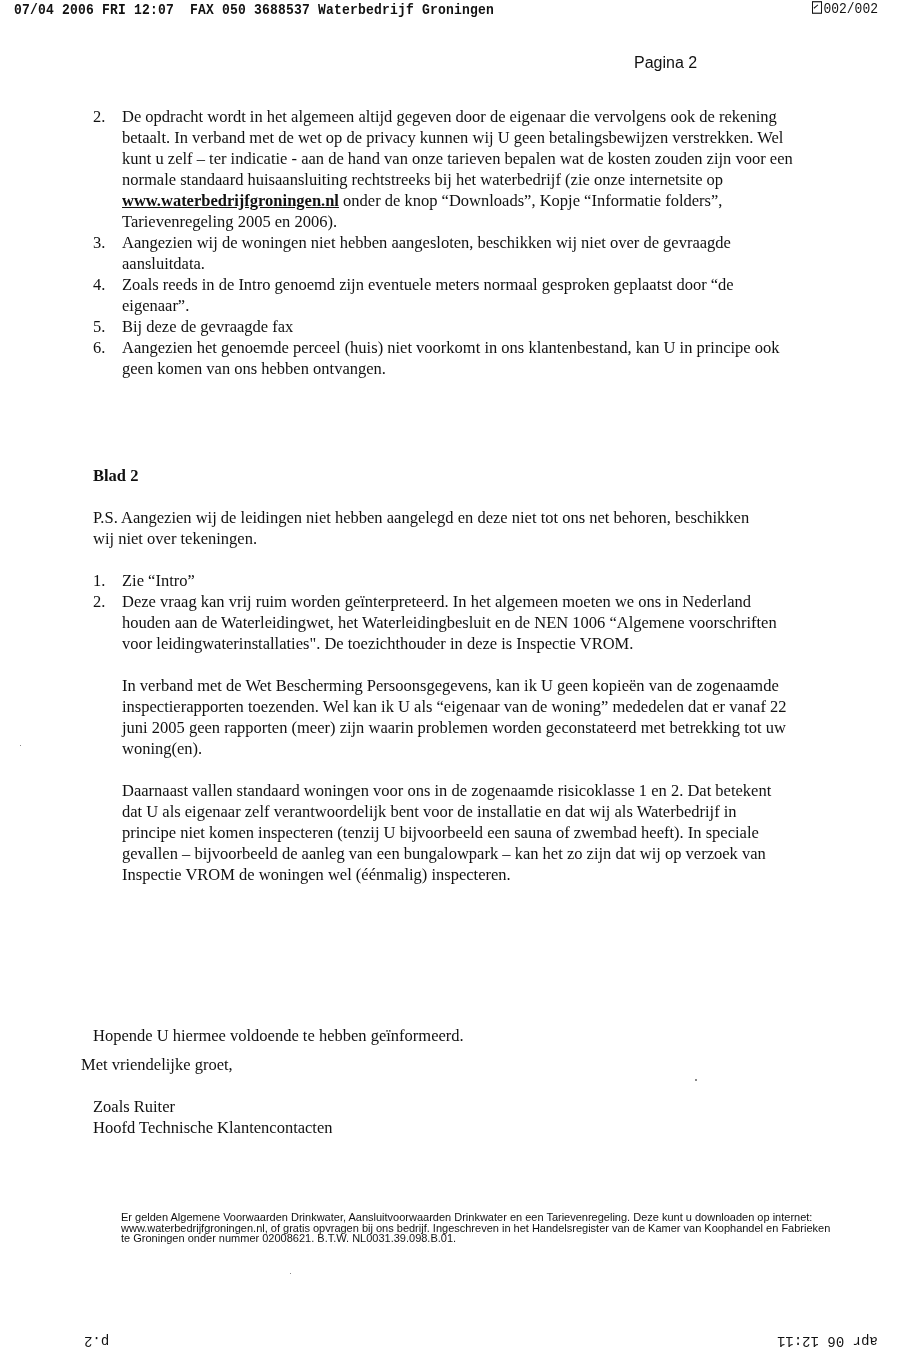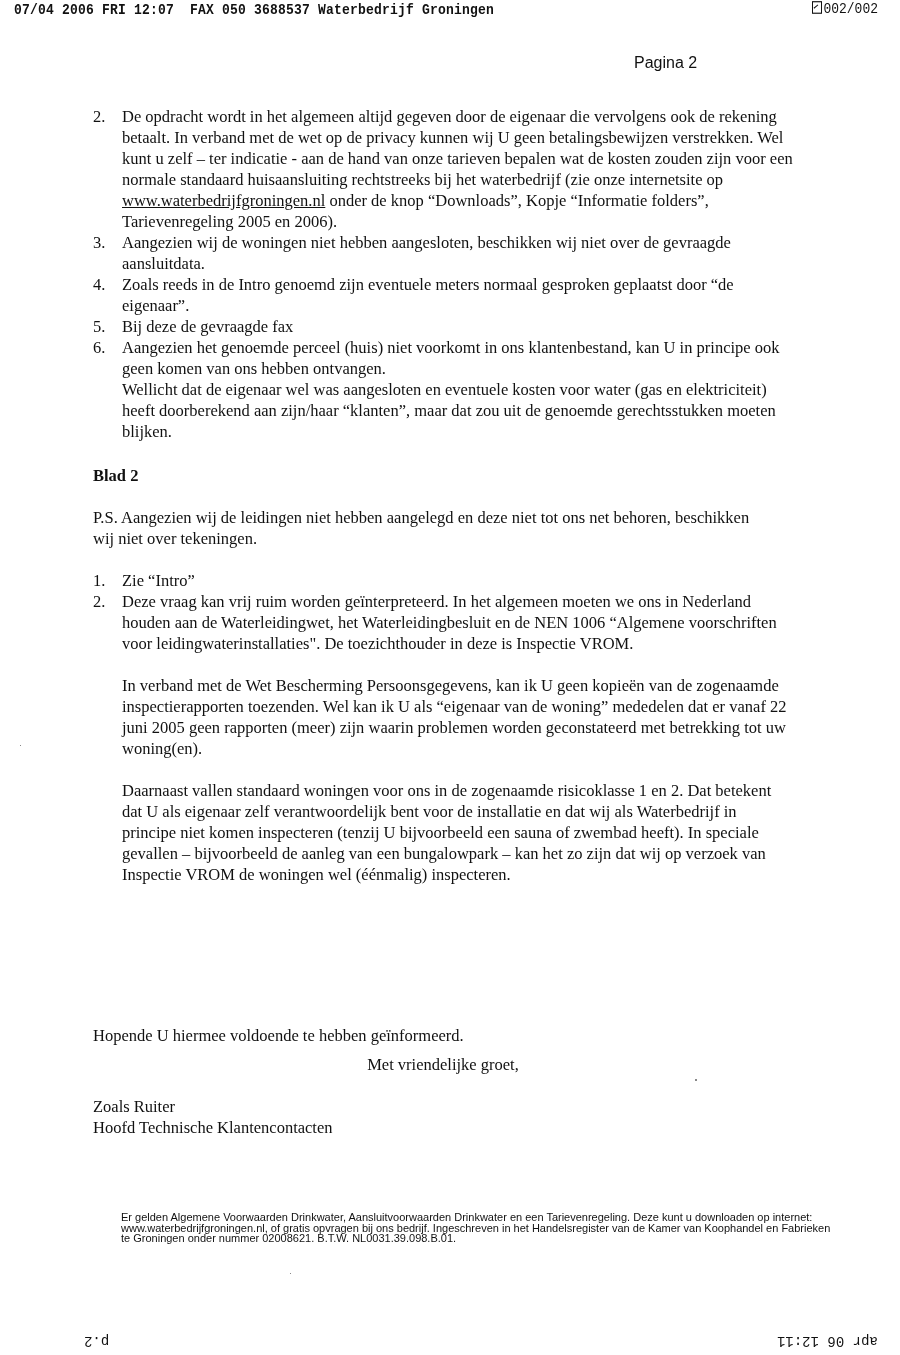--- a/index.html
+++ b/index.html
@@ -6,21 +6,21 @@
   body { width: 900px; height: 1355px; position: relative; overflow: hidden; color: #111; }
   .fax-header { position: absolute; top: 0; left: 14px; font-family: "Liberation Mono", "DejaVu Sans Mono", monospace; font-size: 13px; letter-spacing: 0.2px; font-weight: bold; transform: scaleY(1.15); transform-origin: top left; top: 1px; }
   .fax-page { position: absolute; top: 0; right: 22px; font-family: "Liberation Mono", monospace; font-size: 13px; transform: scaleY(1.15); transform-origin: top right; top: 0px; }
   .fax-icon { display: inline-block; width: 10px; height: 11px; border: 1.5px solid #111; box-sizing: border-box; margin-right: 1px; vertical-align: -1px; position: relative; }
   .fax-icon::after { content: ""; position: absolute; left: 1px; top: 3px; width: 5px; height: 2px; border-top: 1.5px solid #111; transform: rotate(-35deg); }
   .pagina { position: absolute; top: 54px; left: 634px; font-family: "Liberation Sans", sans-serif; font-size: 16px; }
   .doc { position: absolute; left: 0; top: 0; width: 900px; font-family: "Liberation Serif", "DejaVu Serif", serif; font-size: 16.5px; line-height: 21px; }
   .ol { position: absolute; left: 93px; width: 700px; margin: 0; padding: 0; list-style: none; }
   .li { position: relative; padding-left: 29px; }
   .li .num { position: absolute; left: 0; top: 0; }
-  .u { text-decoration: underline; }
+  .u { text-decoration: underline; font-weight: bold; }
   .para { position: absolute; width: 700px; }
   .h-bold { position: absolute; left: 93px; font-weight: bold; }
   .footer-legal { position: absolute; left: 93px; top: 1212px; width: 720px; font-family: "Liberation Sans", sans-serif; font-size: 11px; line-height: 10.5px; margin-left: 28px; }
   .inverted { position: absolute; top: 1333px; font-family: "Liberation Mono", monospace; font-size: 14px; transform: rotate(180deg); }
   .speck { position: absolute; width: 2px; height: 2px; background: #888; }
 </style>
 </head>
 <body>
 
 <div>
@@ -47,21 +47,20 @@
       <span class="num">4.</span>
       <span>Zoals reeds in de Intro genoemd zijn eventuele meters normaal gesproken geplaatst door “de eigenaar”.</span>
     </li>
     <li class="li">
       <span class="num">5.</span>
       <span>Bij deze de gevraagde fax</span>
     </li>
     <li class="li">
       <span class="num">6.</span>
       <div>Aangezien het genoemde perceel (huis) niet voorkomt in ons klantenbestand, kan U in principe ook geen komen van ons hebben ontvangen.</div>
-      <div>Wellicht dat de eigenaar wel was aangesloten en eventuele kosten voor water (gas en elektriciteit) heeft doorberekend aan zijn/haar “klanten”, maar dat zou uit de genoemde gerechtsstukken moeten blijken.</div>
     </li>
   </ol>
 
   <div class="h-bold" style="top:465px;text-align:right;">Blad 2</div>
 
   <div class="para" style="left:93px; top:507px; width:680px;">P.S. Aangezien wij de leidingen niet hebben aangelegd en deze niet tot ons net behoren, beschikken wij niet over tekeningen.</div>
 
   <ol class="ol" style="top:570px;">
     <li class="li">
       <span class="num">1.</span>
@@ -72,21 +71,21 @@
       <div>Deze vraag kan vrij ruim worden geïnterpreteerd. In het algemeen moeten we ons in Nederland houden aan de Waterleidingwet, het Waterleidingbesluit en de NEN 1006 “Algemene voorschriften voor leidingwaterinstallaties". De toezichthouder in deze is Inspectie VROM.</div>
       <div style="height:21px;"></div>
       <div>In verband met de Wet Bescherming Persoonsgegevens, kan ik U geen kopieën van de zogenaamde inspectierapporten toezenden. Wel kan ik U als “eigenaar van de woning” mededelen dat er vanaf 22 juni 2005 geen rapporten (meer) zijn waarin problemen worden geconstateerd met betrekking tot uw woning(en).</div>
       <div style="height:21px;"></div>
       <div>Daarnaast vallen standaard woningen voor ons in de zogenaamde risicoklasse 1 en 2. Dat betekent dat U als eigenaar zelf verantwoordelijk bent voor de installatie en dat wij als Waterbedrijf in principe niet komen inspecteren (tenzij U bijvoorbeeld een sauna of zwembad heeft). In speciale gevallen – bijvoorbeeld de aanleg van een bungalowpark – kan het zo zijn dat wij op verzoek van Inspectie VROM de woningen wel (éénmalig) inspecteren.</div>
       <div style="height:21px;"></div>
     </li>
   </ol>
 
   <div class="para" style="left:93px; top:1025px;">Hopende U hiermee voldoende te hebben geïnformeerd.</div>
-  <div class="para" style="left:93px; top:1054px;text-align:center;">Met vriendelijke groet,</div>
+  <div class="para" style="left:81px; top:1054px;">Met vriendelijke groet,</div>
   <div class="para" style="left:93px; top:1096px;">Zoals Ruiter</div>
   <div class="para" style="left:93px; top:1117px;">Hoofd Technische Klantencontacten</div>
 </div>
 
 <div class="footer-legal">Er gelden Algemene Voorwaarden Drinkwater, Aansluitvoorwaarden Drinkwater en een Tarievenregeling. Deze kunt u downloaden op internet: www.waterbedrijfgroningen.nl, of gratis opvragen bij ons bedrijf. Ingeschreven in het Handelsregister van de Kamer van Koophandel en Fabrieken te Groningen onder nummer 02008621. B.T.W. NL0031.39.098.B.01.</div>
 
 <div class="inverted" style="left:84px;">p.2</div>
 <div class="inverted" style="left:777px;">apr 06 12:11</div>
 
 <div class="speck" style="left:695px; top:1079px;"></div>

